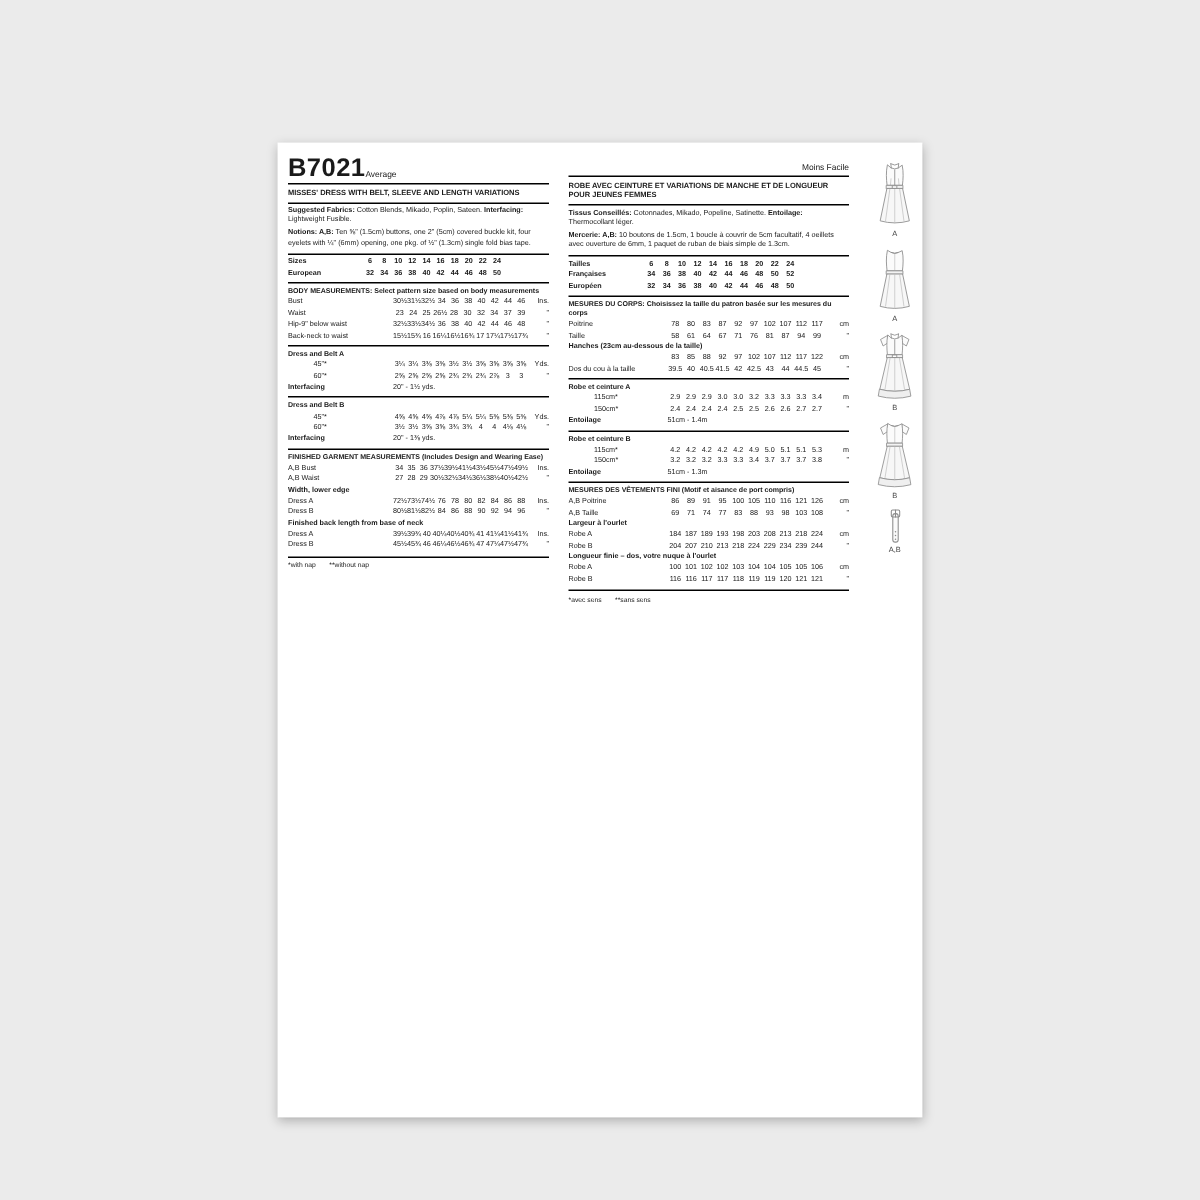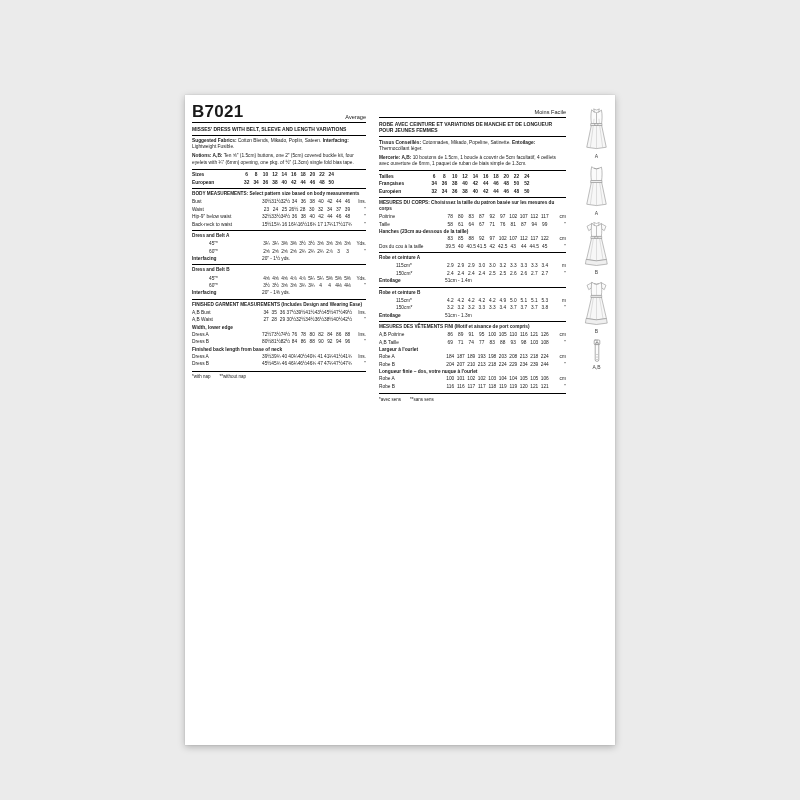--- a/index.html
+++ b/index.html
@@ -15,21 +15,21 @@
     background:#ffffff;
     box-shadow:0 2px 7px rgba(0,0,0,.25), 0 0 1px rgba(0,0,0,.2);
     padding:8px 7px;
   }
   .cols { display:flex; gap:13px; }
   .col-en { width:174px; flex:none; }
   .col-fr { width:187px; flex:none; }
   .col-art { flex:1; display:flex; flex-direction:column; align-items:center; gap:2px; padding-top:3px; }
 
   
-  .hdr-en { display:flex; justify-content:space-between; align-items:flex-end; border-bottom:1.6px solid #000; padding-bottom:2px; }
+  .hdr-en { display:flex; align-items:flex-end; border-bottom:1.6px solid #000; padding-bottom:2px; }
   .pattern-number { font-size:17px; font-weight:bold; line-height:1; letter-spacing:.3px; }
   .difficulty { font-size:5.6px; }
   .hdr-fr { text-align:right; font-size:5.6px; border-bottom:1.6px solid #000; padding:4px 0 2px; min-height:15px; display:flex; align-items:flex-end; justify-content:flex-end; }
   .col-title { font-size:5px; font-weight:bold; line-height:1.3; padding:2.5px 0; border-bottom:1px solid #000; }
 
   .para { font-size:4.8px; line-height:1.35; margin:2.5px 0; }
 
   
   .t-section { border-top:1px solid #000; padding:1.5px 0 2px; }
   .t-heading { font-size:4.7px; font-weight:bold; margin:.5px 0 1px; line-height:1.3; }

